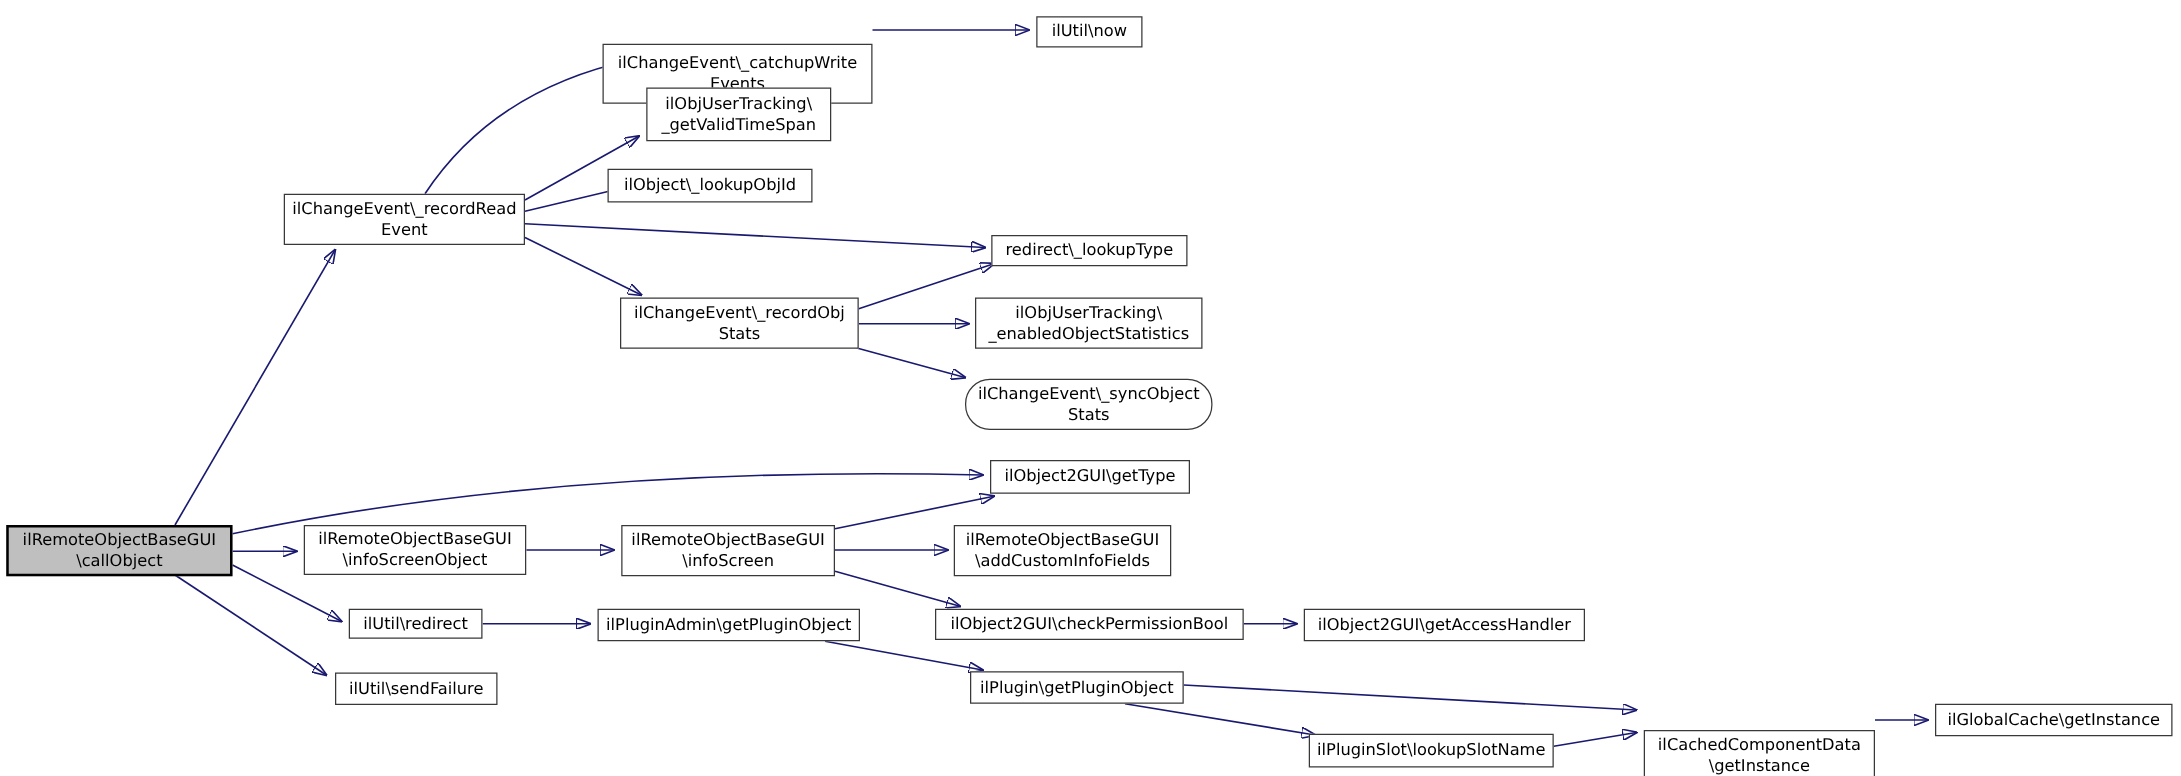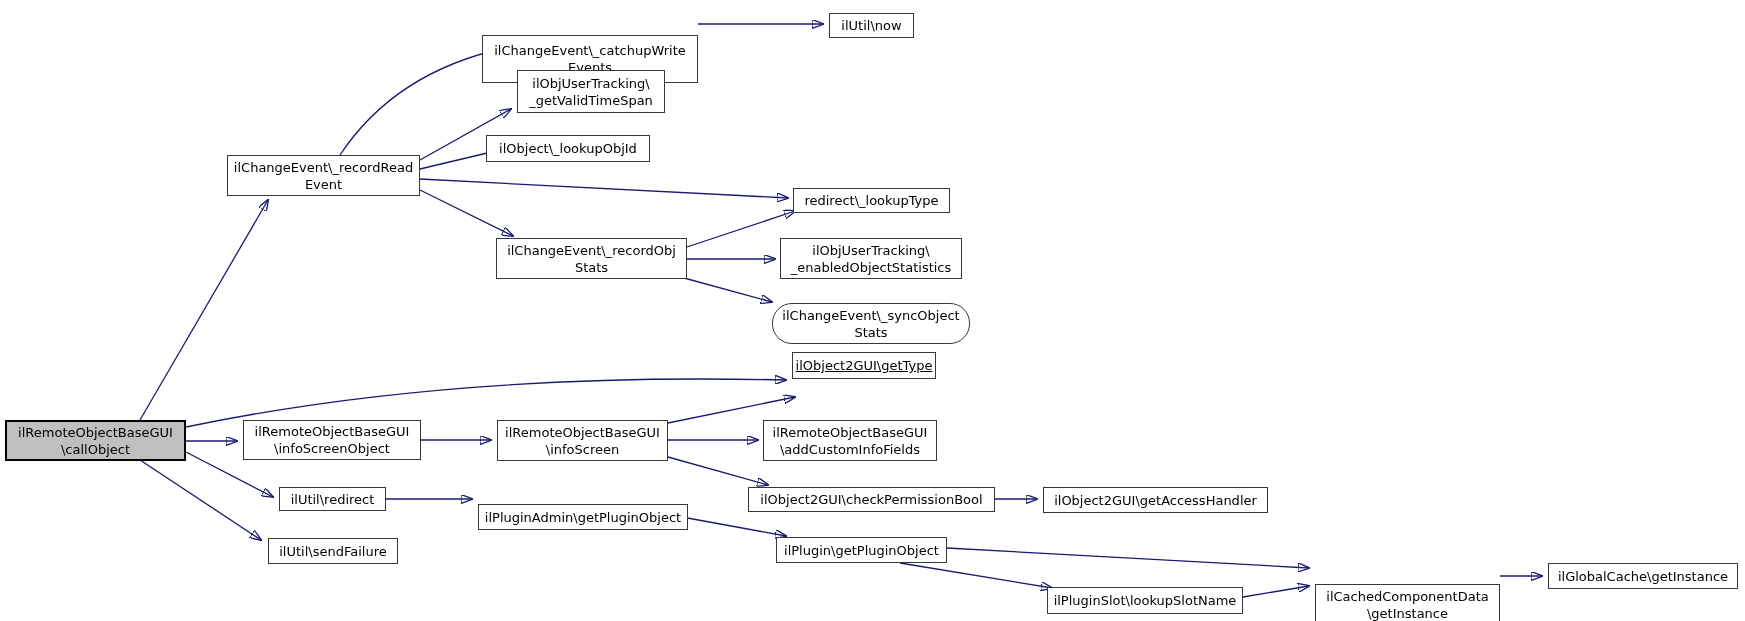--- a/index.html
+++ b/index.html
@@ -121,39 +121,39 @@
         <span>redirect\_lookupType</span>
       </div>
       <div class="node" style="left: 780px; top: 238px; width: 182px; height: 41px;">
         <span>ilObjUserTracking\
 _enabledObjectStatistics</span>
       </div>
       <div class="node" style="left: 772px; top: 303px; width: 198px; height: 41px; border-radius: 20px;">
         <span>ilChangeEvent\_syncObject
 Stats</span>
       </div>
-      <div class="node" style="left: 792px; top: 352px; width: 144px; height: 27px; text-decoration: underline;">
+      <div class="node" style="left: 792px; top: 368px; width: 160px; height: 27px;">
         <span>ilObject2GUI\getType</span>
       </div>
       <div class="node" style="left: 243px; top: 420px; width: 178px; height: 40px;">
         <span>ilRemoteObjectBaseGUI
 \infoScreenObject</span>
       </div>
       <div class="node" style="left: 497px; top: 420px; width: 171px; height: 41px;">
         <span>ilRemoteObjectBaseGUI
 \infoScreen</span>
       </div>
       <div class="node" style="left: 763px; top: 420px; width: 174px; height: 41px;">
         <span>ilRemoteObjectBaseGUI
 \addCustomInfoFields</span>
       </div>
       <div class="node" style="left: 279px; top: 487px; width: 107px; height: 24px;">
         <span>ilUtil\redirect</span>
       </div>
-      <div class="node" style="left: 478px; top: 487px; width: 210px; height: 26px; margin-top: 17px;">
+      <div class="node" style="left: 478px; top: 487px; width: 210px; height: 26px;">
         <span>ilPluginAdmin\getPluginObject</span>
       </div>
       <div class="node" style="left: 748px; top: 487px; width: 247px; height: 25px;">
         <span>ilObject2GUI\checkPermissionBool</span>
       </div>
       <div class="node" style="left: 1043px; top: 487px; width: 225px; height: 26px; text-align: center;">
         <span>ilObject2GUI\getAccessHandler</span>
       </div>
       <div class="node" style="left: 268px; top: 538px; width: 130px; height: 26px;">
         <span>ilUtil\sendFailure</span>

